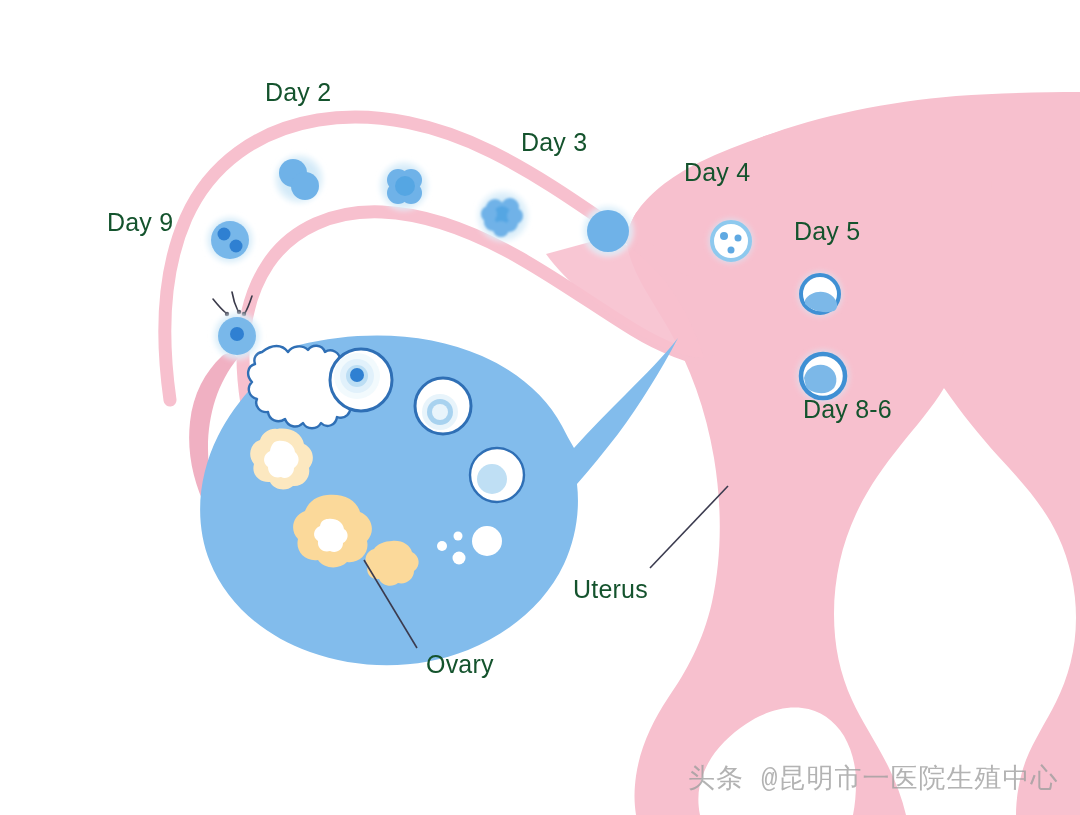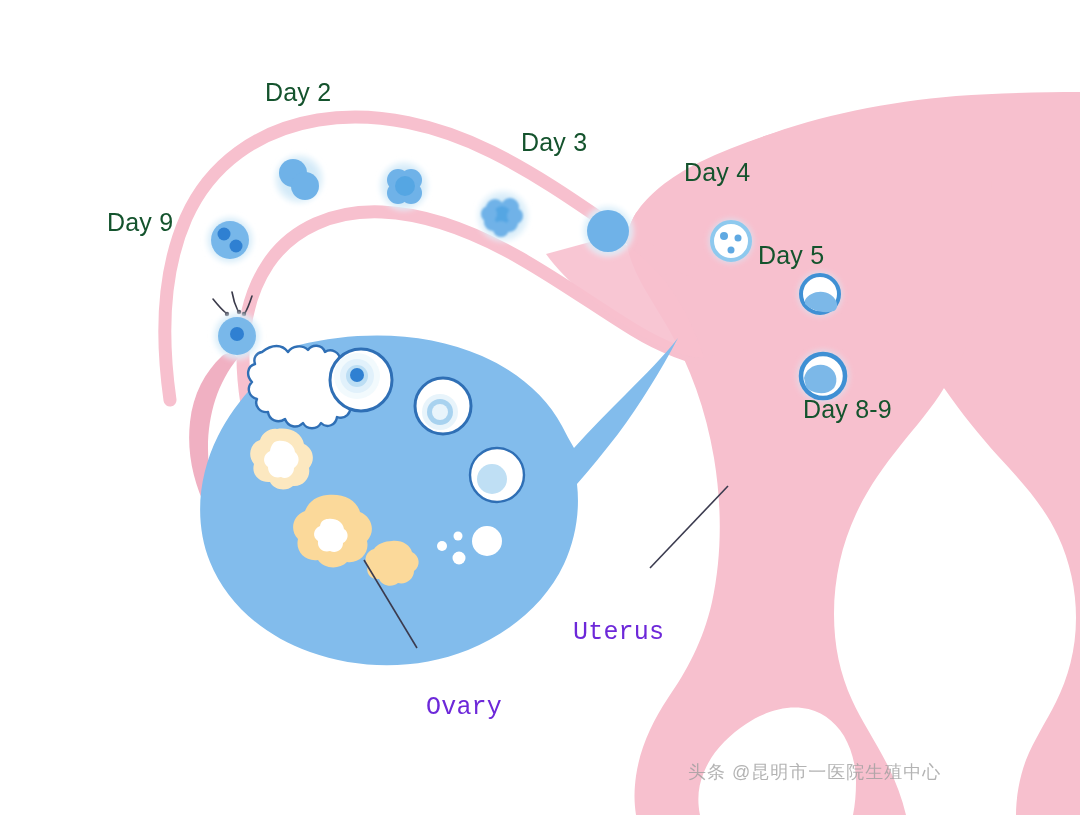--- a/index.html
+++ b/index.html
@@ -29,33 +29,32 @@
   .day-label {
     position: absolute;
     font-family: "Liberation Sans", sans-serif;
     font-size: 25px;
     color: #14532d;
     white-space: nowrap;
     letter-spacing: 0.2px;
   }
   .organ-label {
     position: absolute;
-    font-family: Liberation Mono, monospace;
+    font-family: Liberation Sans, sans-serif;
     font-size: 25px;
-    color: #6d28d9;
+    color: #14532d;
     white-space: nowrap;
     letter-spacing: 0.2px;
-    margin-top: 43px;
   }
   #watermark {
     position: absolute;
     left: 688px;
     top: 760px;
-    font-family: Liberation Sans, sans-serif;
-    font-size: 18px;
+    font-family: Liberation Mono, monospace;
+    font-size: 27px;
     color: #9e9e9e;
     opacity: 0.78;
     white-space: nowrap;
     letter-spacing: 1px;
   }
 </style>
 </head>
 <body>
 
 <div id="stage">
@@ -363,21 +362,21 @@
     <g stroke="#3b3b4f" stroke-width="1.6" fill="none">
       <line x1="364" y1="560" x2="417" y2="648"></line>
       <line x1="650" y1="568" x2="728" y2="486"></line>
     </g>
   </svg>
 
   <div class="day-label" style="left:107px; top:208px;">Day 9</div>
   <div class="day-label" style="left:265px; top:78px;">Day 2</div>
   <div class="day-label" style="left:477px; top:128px;margin-left:44px;">Day 3</div>
   <div class="day-label" style="left:676px; top:158px;margin-left:8px;">Day 4</div>
-  <div class="day-label" style="left:758px; top:217px;margin-top:24px;">Day 5</div>
-  <div class="day-label" style="left:803px; top:395px;">Day 8-9</div>
+  <div class="day-label" style="left:794px; top:217px;">Day 5</div>
+  <div class="day-label" style="left:803px; top:395px;">Day 8-6</div>
 
   <div class="organ-label" style="left:426px; top:650px;">Ovary</div>
   <div class="organ-label" style="left:573px; top:575px;">Uterus</div>
 
   <div id="watermark">头条 @昆明市一医院生殖中心</div>
 
 </div>
 
 </body></html>

